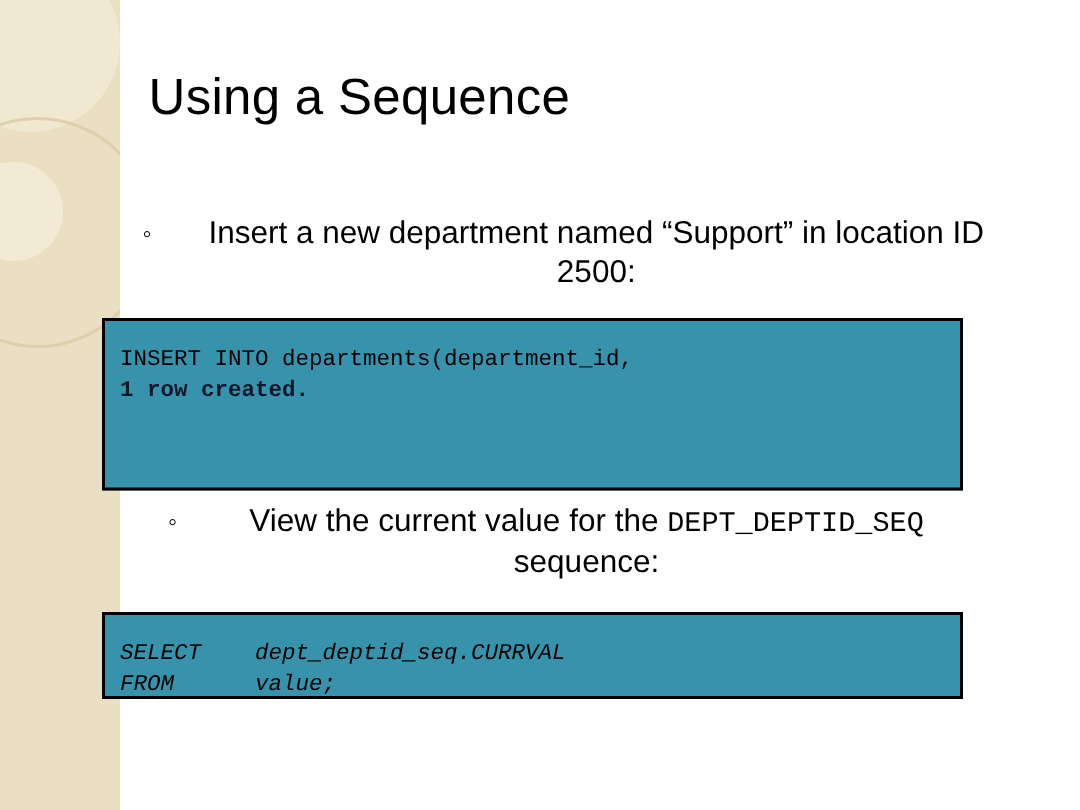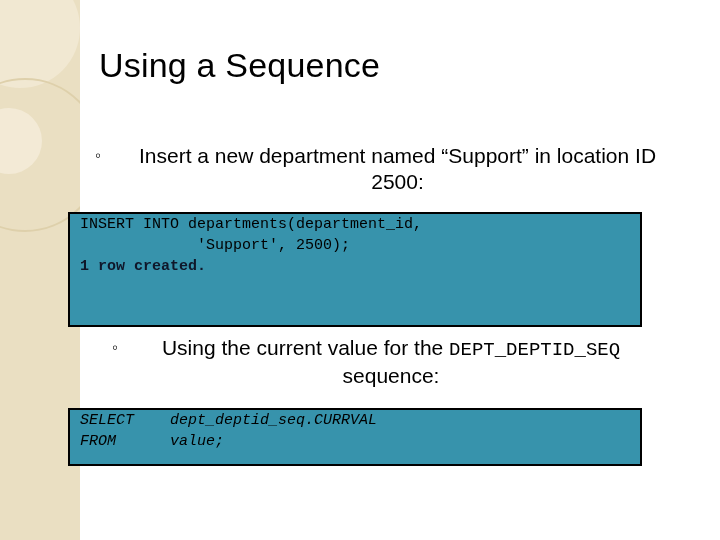--- a/index.html
+++ b/index.html
@@ -113,21 +113,21 @@
   
   .code-box {
     position: absolute;
     background: #3793ac;
     border: 2px solid #000000;
     box-sizing: border-box;
     font-family: "Liberation Mono", monospace;
     font-size: 15px;
     line-height: 21px;
     color: #000000;
-    padding: 0 0 8px 10px;
+    padding: 15px 0 8px 10px;
     white-space: pre;
   }
   .code-box-1 {
     left: 4px;
     top: 212px;
     width: 574px;
     height: 115px;
   }
   .code-box-2 {
     left: 4px;
@@ -155,22 +155,22 @@
 
 <div class="content">
 
   <div class="slide-title">Using a Sequence</div>
 
   <div class="bullet-row bullet-1">
     <span class="bullet-mark">◦</span>
     <span class="bullet-text">Insert a new department named “Support” in location ID 2500:</span>
   </div>
 
-  <div class="code-box code-box-1"><span class="code-line">INSERT INTO departments(department_id,</span><span class="code-line">             'Support', 2500);</span><span class="code-line code-red">1 row created.</span></div>
+  <div class="code-box code-box-1"><span class="code-line">INSERT INTO departments(department_id,</span><span class="code-line code-red">1 row created.</span></div>
 
   <div class="bullet-row bullet-2">
     <span class="bullet-mark">◦</span>
-    <span class="bullet-text"><span>Using the current value for the </span><span class="mono-inline">DEPT_DEPTID_SEQ</span><span> sequence:</span></span>
+    <span class="bullet-text"><span>View the current value for the </span><span class="mono-inline">DEPT_DEPTID_SEQ</span><span> sequence:</span></span>
   </div>
 
   <div class="code-box code-box-2"><span class="code-line">SELECT    dept_deptid_seq.CURRVAL</span><span class="code-line">FROM      value;</span></div>
 
 </div>
 
 </body></html>

